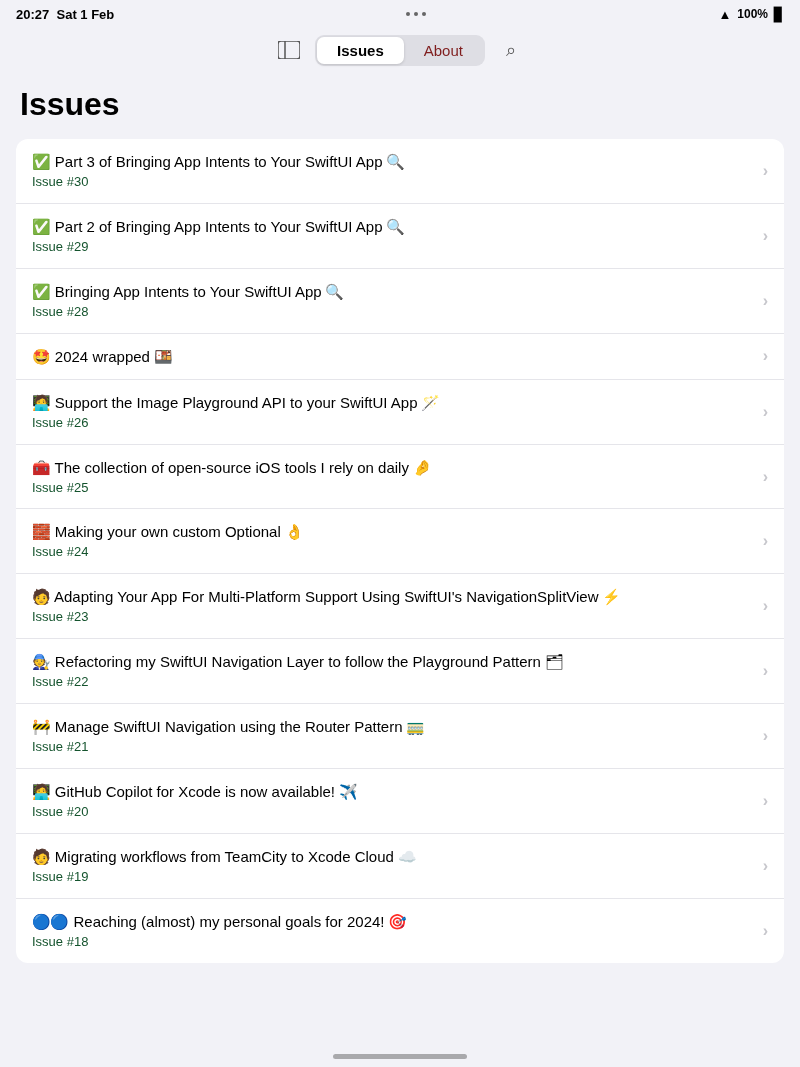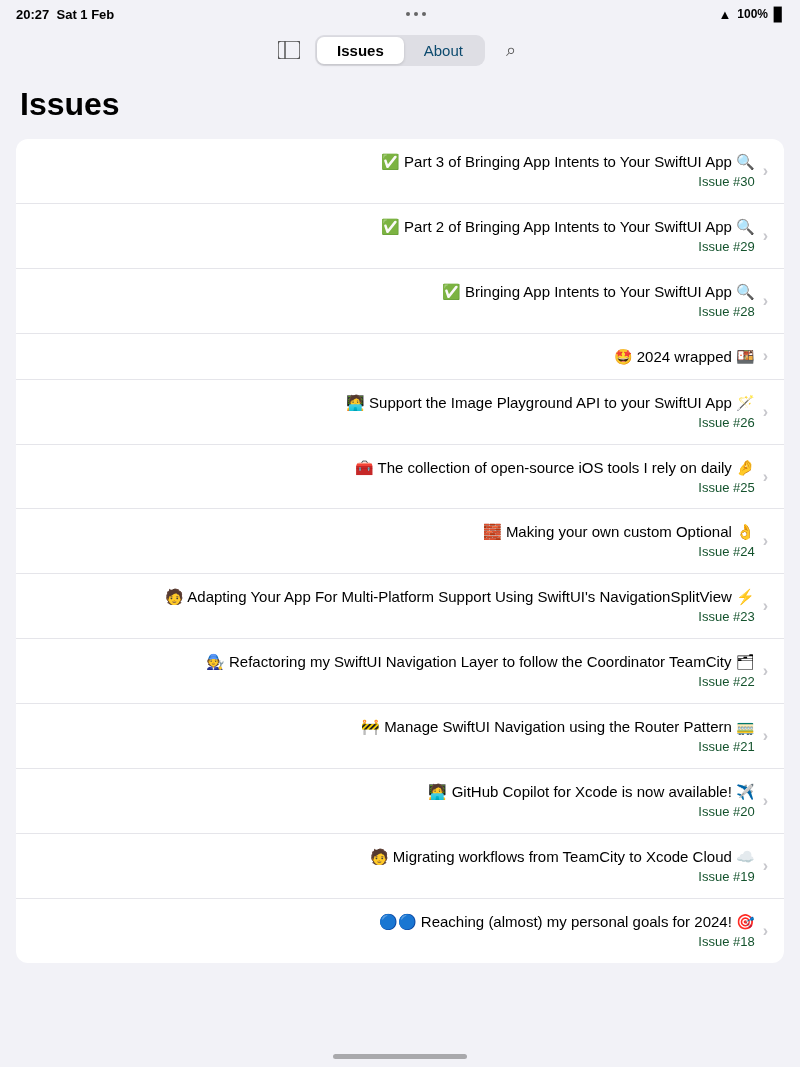--- a/index.html
+++ b/index.html
@@ -78,21 +78,21 @@
       gap: 0;
     }
     .tab-item {
       padding: 5px 20px;
       border-radius: 7px;
       font-size: 15px;
       font-weight: 500;
       cursor: pointer;
       border: none;
       background: transparent;
-      color: #0c4a6e;
+      color: #7f1d1d;
     }
     .tab-item.active {
       background: #fff;
       color: #000;
       font-weight: 600;
       box-shadow: 0 1px 3px rgba(0,0,0,0.15);
     }
     .nav-search-btn {
       width: 36px; height: 32px;
       border: none;
@@ -125,21 +125,20 @@
       border-radius: 12px;
       overflow: hidden;
     }
     .issue-row {
       display: flex;
       align-items: center;
       padding: 12px 16px;
       border-bottom: 1px solid #e5e5ea;
       cursor: pointer;
       position: relative;
-      text-align: right;
     }
     .issue-row:last-child {
       border-bottom: none;
     }
     .issue-text-group {
       flex: 1;
       min-width: 0;
     }
     .issue-title {
       font-size: 15px;
@@ -265,21 +264,21 @@
       </div>
       <div class="issue-row">
         <div class="issue-text-group">
           <div class="issue-title">🧑 Adapting Your App For Multi-Platform Support Using SwiftUI's NavigationSplitView ⚡</div>
           <div class="issue-subtitle">Issue #23</div>
         </div>
         <span class="chevron-icon">›</span>
       </div>
       <div class="issue-row">
         <div class="issue-text-group">
-          <div class="issue-title">🧑‍🔧 Refactoring my SwiftUI Navigation Layer to follow the Coordinator TeamCity 🗂</div>
+          <div class="issue-title">🧑‍🔧 Refactoring my SwiftUI Navigation Layer to follow the Playground Pattern 🗂</div>
           <div class="issue-subtitle">Issue #22</div>
         </div>
         <span class="chevron-icon">›</span>
       </div>
       <div class="issue-row">
         <div class="issue-text-group">
           <div class="issue-title">🚧 Manage SwiftUI Navigation using the Router Pattern 🚃</div>
           <div class="issue-subtitle">Issue #21</div>
         </div>
         <span class="chevron-icon">›</span>

